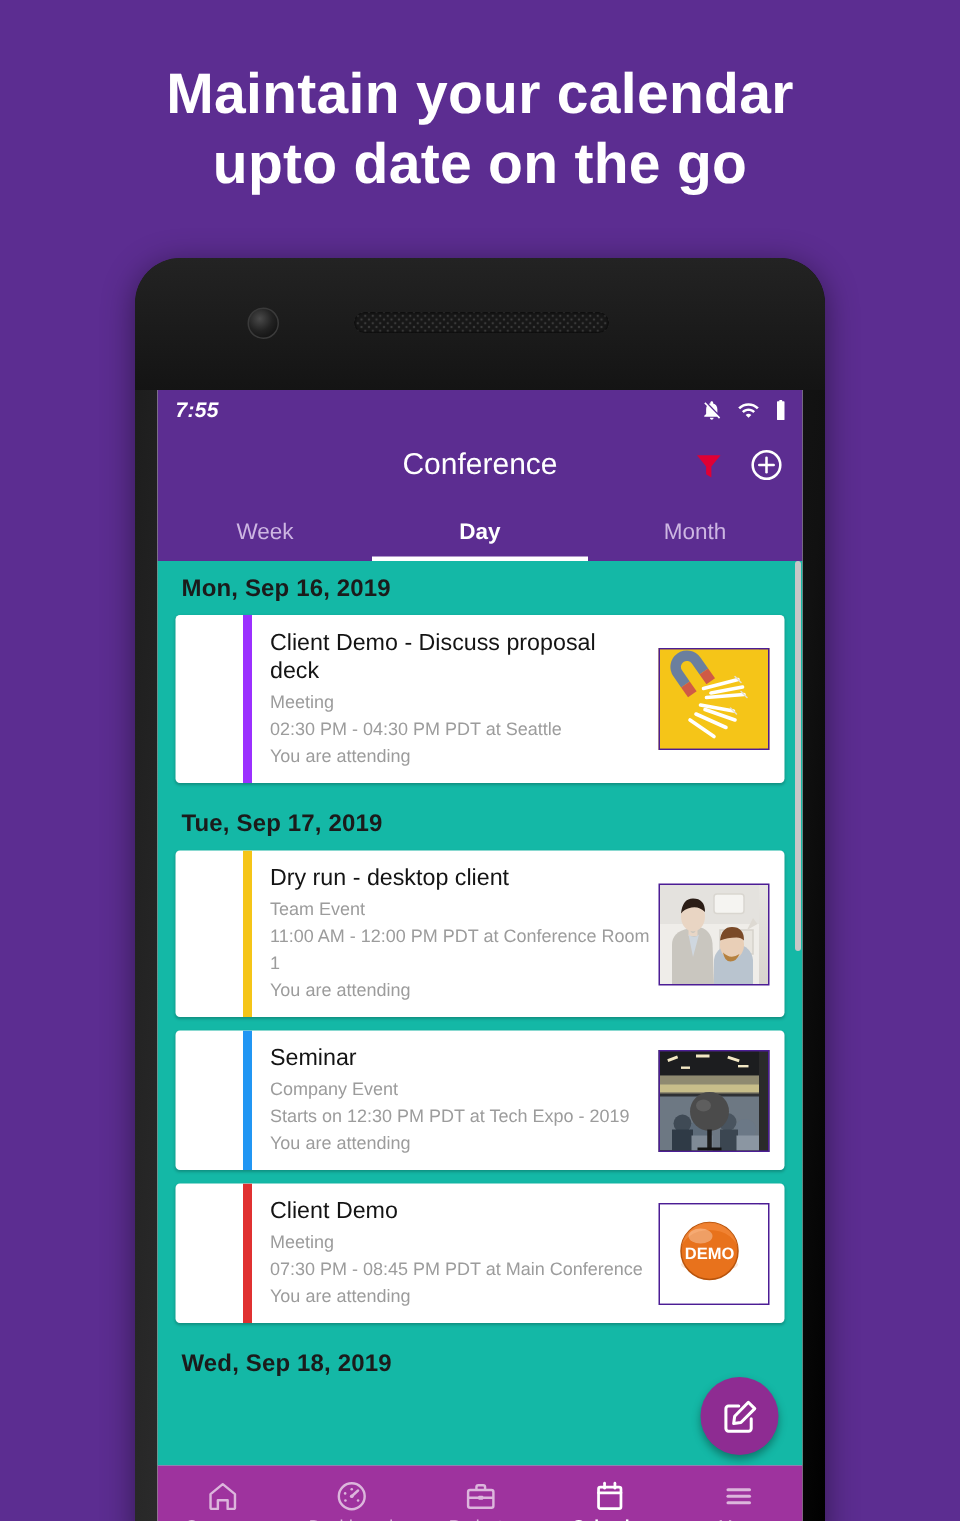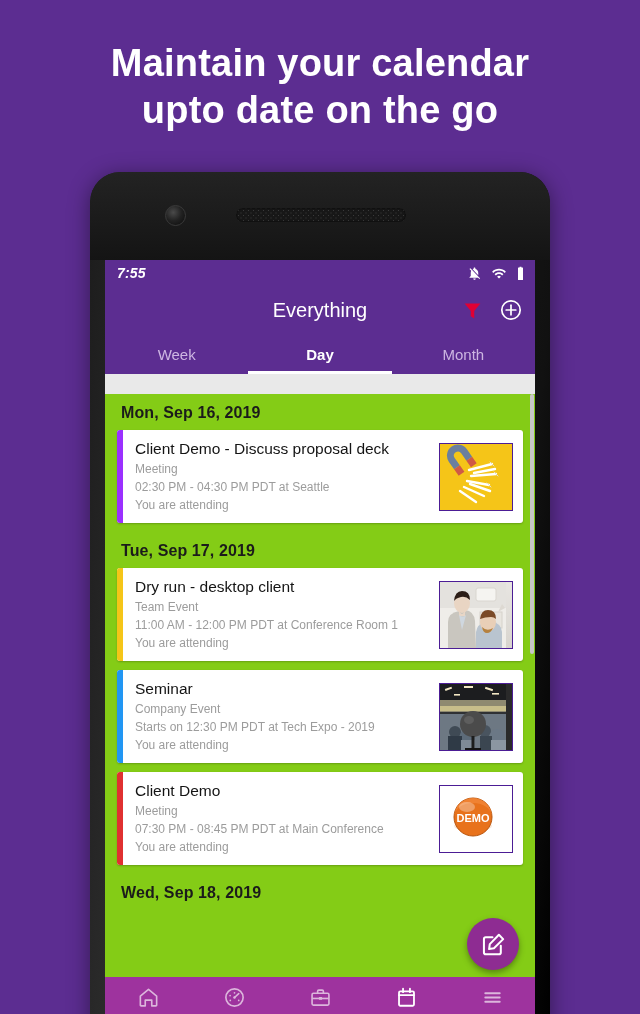--- a/index.html
+++ b/index.html
@@ -147,25 +147,24 @@
     content: "";
     position: absolute;
     left: 0; right: 0; bottom: 0;
     height: 3px;
     background: #ffffff;
   }
 
   
   .list {
     height: calc(772px - 26px - 48px - 40px - 55px);
-    background: #84cc16;
+    background: #14b8a6;
     overflow: hidden;
     position: relative;
     padding-bottom: 2px;
-    margin-top: 20px;
   }
   .scrollbar {
     position: absolute;
     right: 1px;
     top: 0;
     width: 4px;
     height: 260px;
     background: #c7c7c7;
     border-radius: 2px;
   }
@@ -182,20 +181,21 @@
   .card {
     position: relative;
     margin: 0 12px 9px 12px;
     background: #ffffff;
     border-radius: 3px;
     box-shadow: 0 1px 2px rgba(0,0,0,0.22);
     display: flex;
     overflow: hidden;
     min-height: 84px;
     cursor: pointer;
+    padding-left: 45px;
   }
   .bar { width: 6px; flex: none; }
   .card-body {
     flex: 1;
     padding: 9px 6px 9px 12px;
     min-width: 0;
   }
   .ev-title {
     font-size: 15.5px;
     color: #141414;
@@ -301,21 +301,21 @@
           <svg class="sic" width="16" height="15" viewBox="0 0 24 24" fill="#fff">
             <path d="M1 9l2 2c4.97-4.97 13.03-4.97 18 0l2-2C16.93 2.93 7.08 2.93 1 9zm8 8l3 3 3-3c-1.65-1.66-4.34-1.66-6 0zm-4-4l2 2c2.76-2.76 7.24-2.76 10 0l2-2C15.14 9.14 8.87 9.14 5 13z"></path>
           </svg>
           <svg class="sic" width="9" height="15" viewBox="0 0 12 24" fill="#fff">
             <path d="M4.5 1h3v1.5h1.8c.4 0 .7.3.7.7v18.6c0 .4-.3.7-.7.7H2.7c-.4 0-.7-.3-.7-.7V3.2c0-.4.3-.7.7-.7h1.8V1z"></path>
           </svg>
         </div>
       </div>
 
       <div class="appbar">
-        <div class="appbar-title">Everything</div>
+        <div class="appbar-title">Conference</div>
         <div class="appbar-actions">
           <svg class="act" width="21" height="21" viewBox="0 0 24 24" fill="#E00034">
             <path d="M3 4h18l-7 8.5V21l-4-2.5v-6L3 4z"></path>
           </svg>
           <svg class="act" width="24" height="24" viewBox="0 0 24 24" fill="none" stroke="#fff" stroke-width="1.7">
             <circle cx="12" cy="12" r="9.2"></circle>
             <line x1="12" y1="7.2" x2="12" y2="16.8" stroke-linecap="round"></line>
             <line x1="7.2" y1="12" x2="16.8" y2="12" stroke-linecap="round"></line>
           </svg>
         </div>

